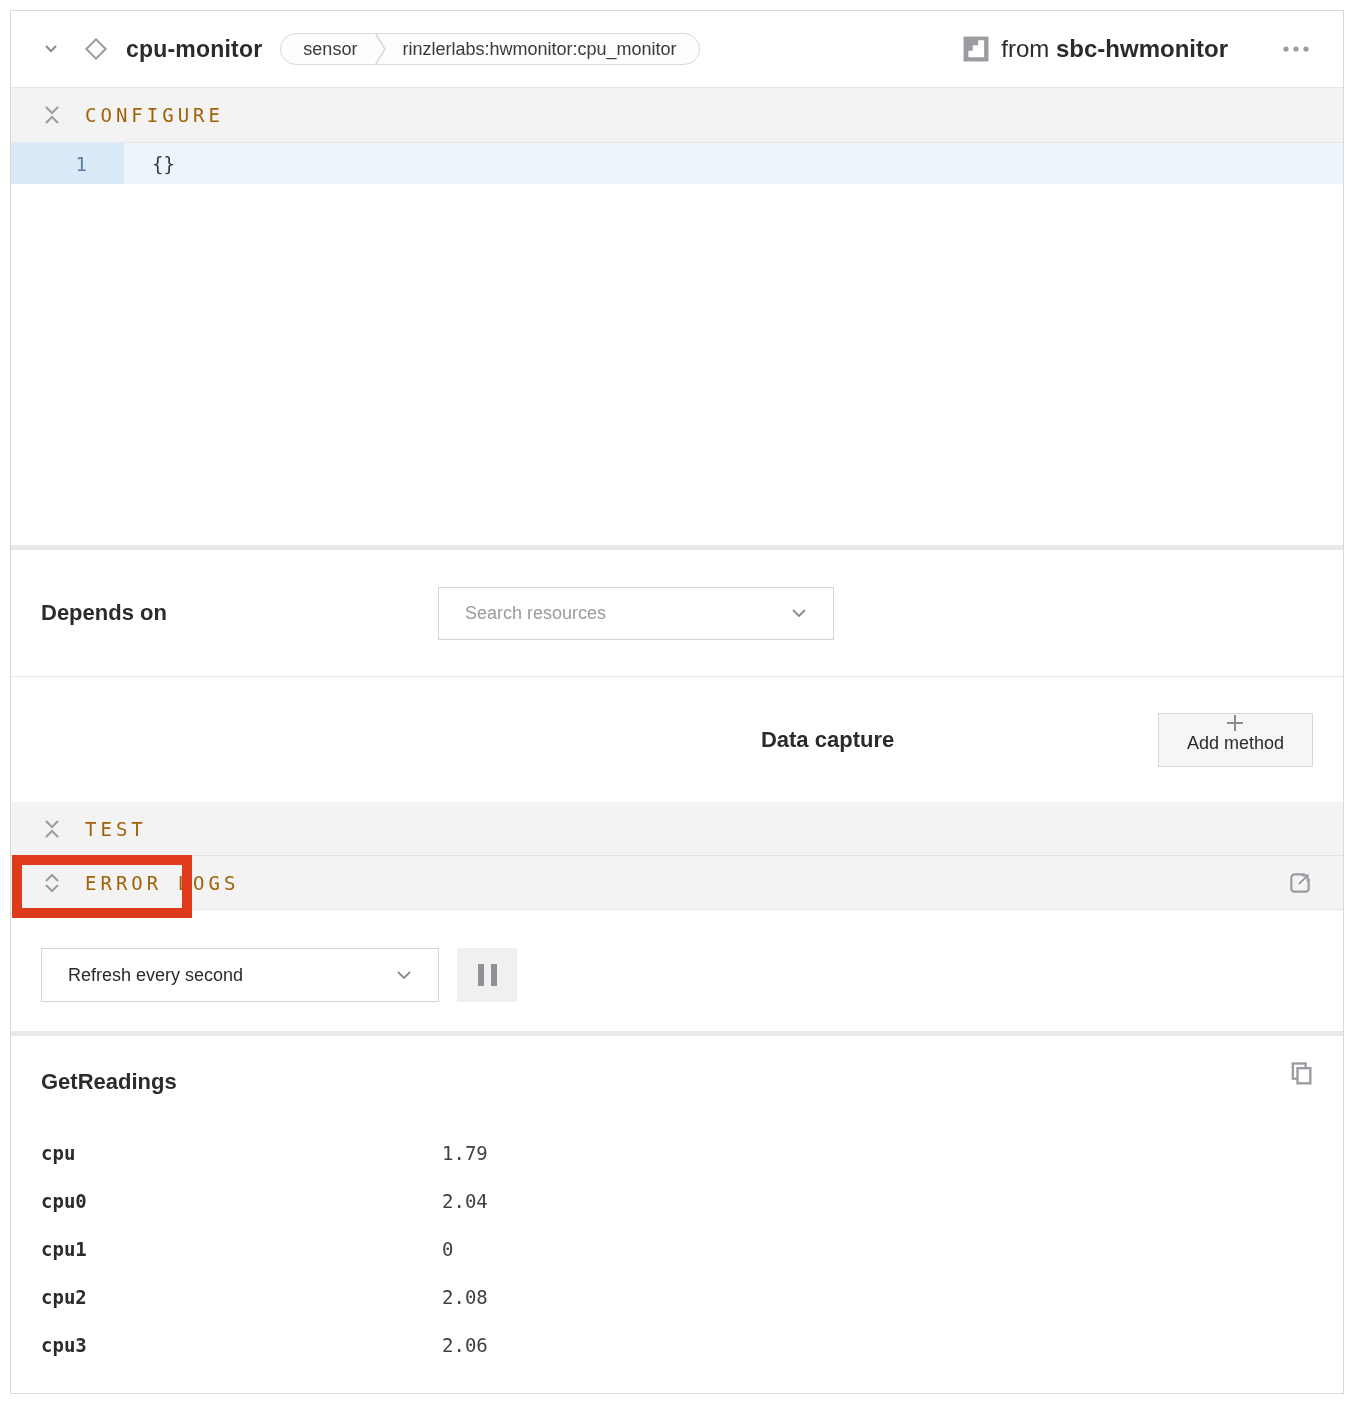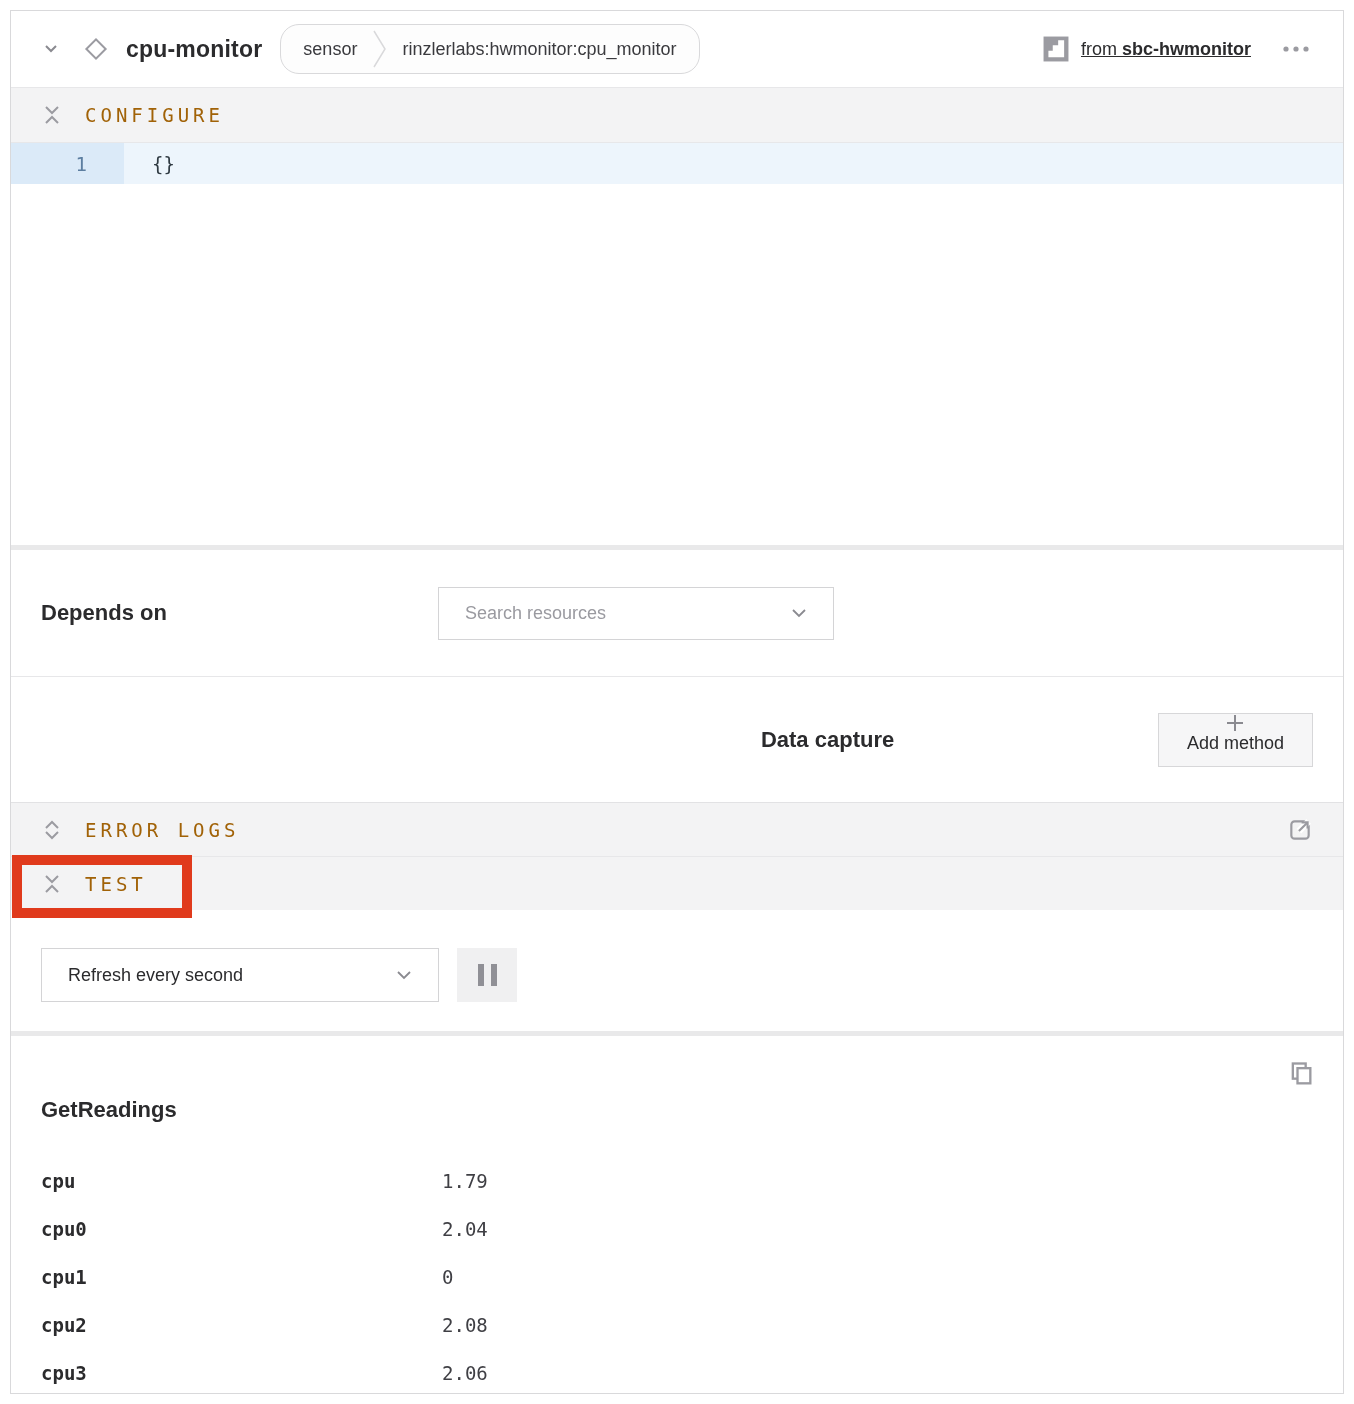--- a/index.html
+++ b/index.html
@@ -19,29 +19,29 @@
 
   
   .hdr {
     height: 77px; display: flex; align-items: center;
     padding: 0 30px; border-bottom: 1px solid #e7e7e9; background: #fff;
   }
   .hdr .collapse-btn { margin-right: 20px; display:flex; cursor:pointer; }
   .hdr .diamond { margin-right: 15px; display:flex; }
   .hdr-title { font-size: 23px; font-weight: bold; letter-spacing: .2px; margin-right: 18px; }
   .pill {
-    height: 50px; border: 1px solid #d9d9db; border-radius: 19px;
+    height: 32px; border: 1px solid #d9d9db; border-radius: 19px;
     background: #fdfdfd; display: flex; align-items: center;
     padding: 0 22px; gap: 16px; font-size: 18px; color: #3a3a3e;
     overflow: hidden;
   }
   .pill .sep { display:flex; align-self: stretch; align-items:center; }
   .hdr-spacer { flex: 1; }
   .frag-icon { margin-right: 12px; display:flex; }
-  .from-txt { font-size: 18px; margin-right: 28px; white-space: nowrap; text-decoration: underline; }
+  .from-txt { font-size: 24px; margin-right: 51px; white-space: nowrap; }
   .from-txt b { font-weight: bold; }
   .ellipsis { display: flex; cursor: pointer; padding: 4px 2px; }
 
   
   .bar {
     height: 55px; background: #f3f3f4; display: flex; align-items: center;
     padding: 0 30px; gap: 22px;
     border-bottom: 1px solid #e7e7e9;
   }
   .bar.bar-top { border-top: 1px solid #e2e2e4; }
@@ -88,21 +88,21 @@
   
   .test-body { height: 121px; background: #fff; padding: 38px 30px 0; display: flex; gap: 18px; }
   .btn-pause {
     width: 60px; height: 54px; background: #f0f0f1; border: none;
     display: flex; align-items: center; justify-content: center; gap: 7px; cursor: pointer;
   }
   .pbar { width: 6px; height: 22px; background: #909096; }
 
   
   .readings { background: #fff; padding: 33px 30px 0; position: relative; height: 351px; }
-  .readings-title { font-size: 22px; font-weight: bold; margin-top: 28px; }
+  .readings-title { font-size: 22px; font-weight: bold; }
   .copy-btn { position: absolute; right: 28px; top: 24px; display: flex; cursor: pointer; }
   .rtable { margin-top: 34px; }
   .rrow {
     display: flex; align-items: center; height: 48px;
     font-family: "DejaVu Sans Mono", monospace; font-size: 19px;
   }
   .rkey { width: 401px; flex: none; font-weight: bold; color: #2b2b2d; }
   .rval { color: #3f3f44; }
 
   
@@ -198,48 +198,48 @@
       <span>
         <svg width="18" height="18" viewBox="0 0 18 18" fill="none" stroke="#8a8a90" stroke-width="2">
           <line x1="9" y1="1" x2="9" y2="17"></line>
             <line x1="1" y1="9" x2="17" y2="9"></line>
         </svg>
       </span>
       <span>Add method</span>
     </button>
   </div>
 
+  <div class="bar" style="height:53px; border-bottom:none;">
+    <span class="fold-btn">
+      <svg width="22" height="26" viewBox="0 0 22 26" fill="none" stroke="#9b9ba1" stroke-width="2">
+        <polyline points="5,5 11,11 17,5"></polyline>
+          <polyline points="5,21 11,15 17,21"></polyline>
+      </svg>
+    </span>
+    <span class="bar-label">TEST</span>
+  </div>
+
   <div class="bar bar-top">
     <span class="fold-btn">
       <svg width="22" height="26" viewBox="0 0 22 26" fill="none" stroke="#9b9ba1" stroke-width="2">
         <polyline points="5,11 11,5 17,11"></polyline>
           <polyline points="5,15 11,21 17,15"></polyline>
       </svg>
     </span>
     <span class="bar-label">ERROR LOGS</span>
     <span class="ext-btn">
       <svg width="26" height="26" viewBox="0 0 24 24" fill="none">
         <rect x="4" y="4" width="16" height="16" rx="3" stroke="#9b9ba1" stroke-width="2"></rect>
         <line x1="11" y1="13" x2="20" y2="4" stroke="#ffffff" stroke-width="6"></line>
         <line x1="11" y1="13" x2="18.5" y2="5.5" stroke="#9b9ba1" stroke-width="2"></line>
         <polyline points="13.5,5 19,5 19,10.5" stroke="#9b9ba1" stroke-width="2"></polyline>
       </svg>
     </span>
   </div>
 
-  <div class="bar" style="height:53px; border-bottom:none;">
-    <span class="fold-btn">
-      <svg width="22" height="26" viewBox="0 0 22 26" fill="none" stroke="#9b9ba1" stroke-width="2">
-        <polyline points="5,5 11,11 17,5"></polyline>
-          <polyline points="5,21 11,15 17,21"></polyline>
-      </svg>
-    </span>
-    <span class="bar-label">TEST</span>
-  </div>
-
   <div class="test-body">
     <div class="select" style="width:398px; height:54px;">
       <span class="val">Refresh every second</span>
       <span>
         <svg width="16" height="10" viewBox="0 0 16 10" fill="none" stroke="#8a8a90" stroke-width="1.8">
           <polyline points="2,2 8,8 14,2"></polyline>
         </svg>
       </span>
     </div>
     <button class="btn-pause">

